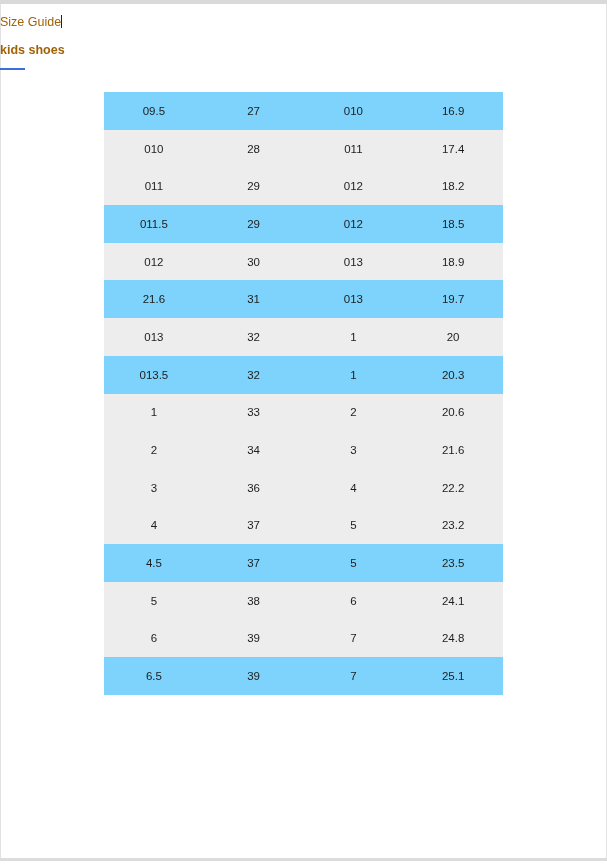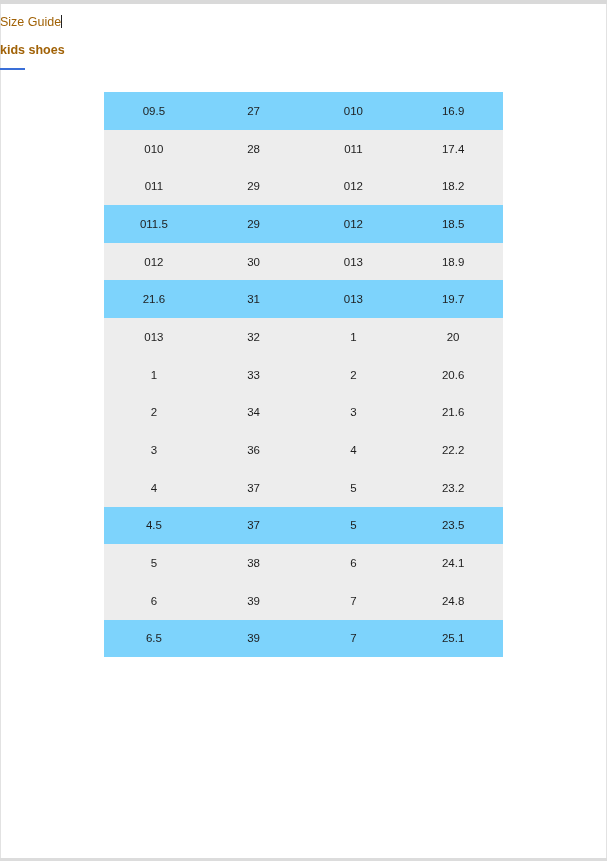--- a/index.html
+++ b/index.html
@@ -166,20 +166,26 @@
         <td>31</td>
         <td>013</td>
         <td>19.7</td>
       </tr>
       <tr class="row-shaded">
         <td>013</td>
         <td>32</td>
         <td>1</td>
         <td>20</td>
       </tr>
+      <tr class="row-plain">
+        <td>013.5</td>
+        <td>32</td>
+        <td>1</td>
+        <td>20.3</td>
+      </tr>
       <tr class="row-shaded">
         <td>1</td>
         <td>33</td>
         <td>2</td>
         <td>20.6</td>
       </tr>
       <tr class="row-shaded">
         <td>2</td>
         <td>34</td>
         <td>3</td>

